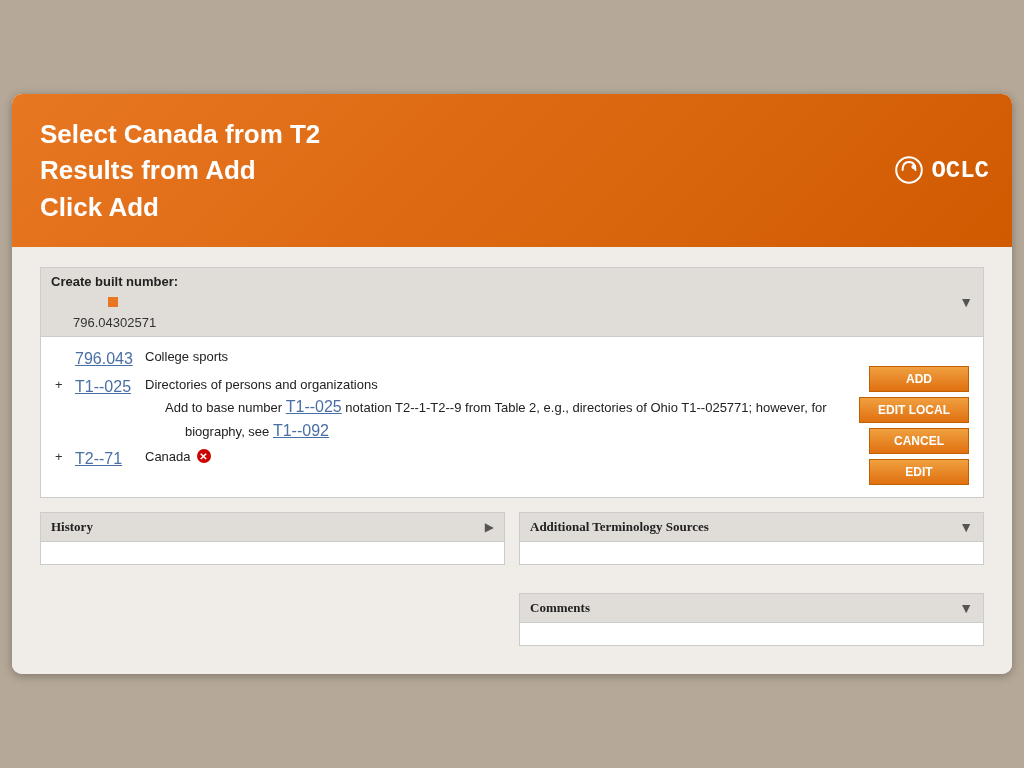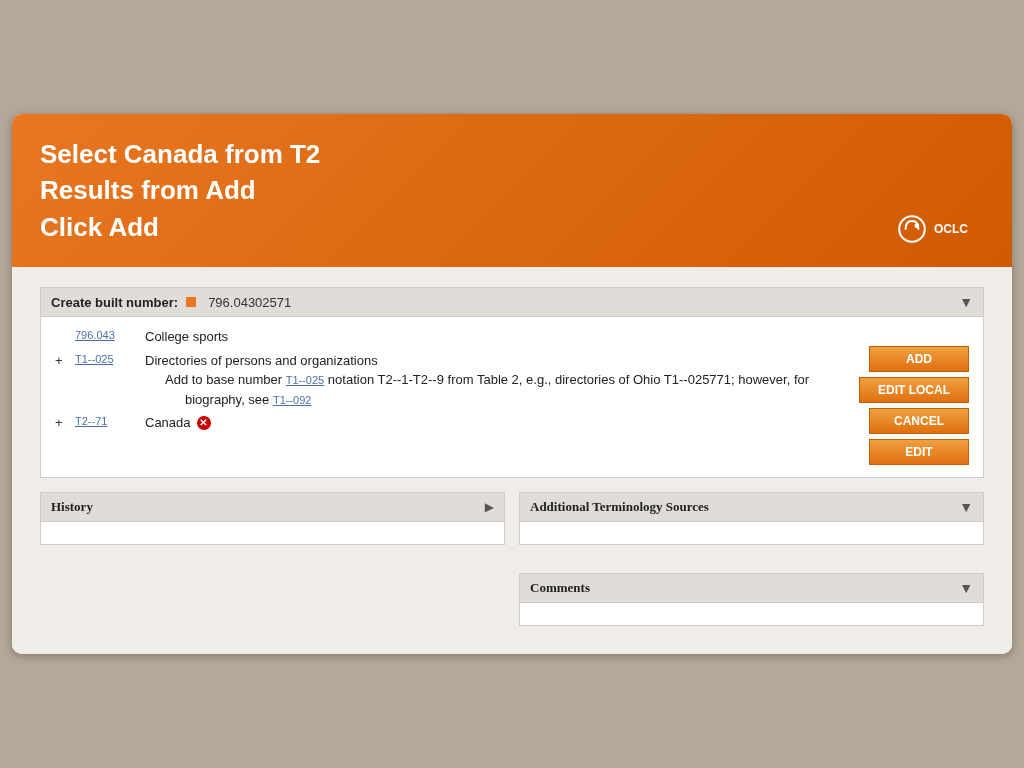--- a/index.html
+++ b/index.html
@@ -17,40 +17,41 @@
     .window {
       background: #fff;
       width: 1000px;
       border-radius: 10px;
       overflow: hidden;
       box-shadow: 0 2px 10px rgba(0,0,0,0.3);
     }
 
     .header {
       background: linear-gradient(135deg, #e87722 0%, #d05a00 100%);
-      padding: 22px 44px 22px 28px;
+      padding: 22px 23px 22px 28px;
       display: flex;
       justify-content: space-between;
-      align-items: flex-end;
+      align-items: center;
     }
 
     .header-title {
       color: #fff;
       font-size: 26px;
       font-weight: bold;
       line-height: 1.4;
     }
 
     .oclc-logo {
       display: flex;
       align-items: center;
       color: #fff;
-      font-size: 12px;
+      font-size: 24px;
       font-weight: bold;
       gap: 6px;
+      font-family: Liberation Mono, monospace;
     }
 
     .oclc-logo .logo-icon {
       width: 32px;
       height: 32px;
     }
 
     .content-area {
       background: #f0ede8;
       padding: 20px 28px 28px 28px;
@@ -71,20 +72,21 @@
       justify-content: space-between;
     }
 
     .panel-header-title {
       font-weight: bold;
       font-size: 13px;
       color: #222;
       display: flex;
       align-items: center;
       gap: 8px;
+      flex-direction: column;
     }
 
     .panel-header-title .built-number {
       font-weight: normal;
       color: #333;
     }
 
     .orange-square {
       width: 10px;
       height: 10px;
@@ -118,21 +120,21 @@
       flex-shrink: 0;
       font-size: 13px;
     }
 
     .entry-link {
       color: #4a6fa5;
       text-decoration: underline;
       cursor: pointer;
       width: 70px;
       flex-shrink: 0;
-      font-size: 11px;
+      font-size: 16px;
     }
 
     .entry-desc {
       color: #222;
       font-size: 13px;
       flex: 1;
     }
 
     .entry-desc .sub-indent {
       padding-left: 20px;

